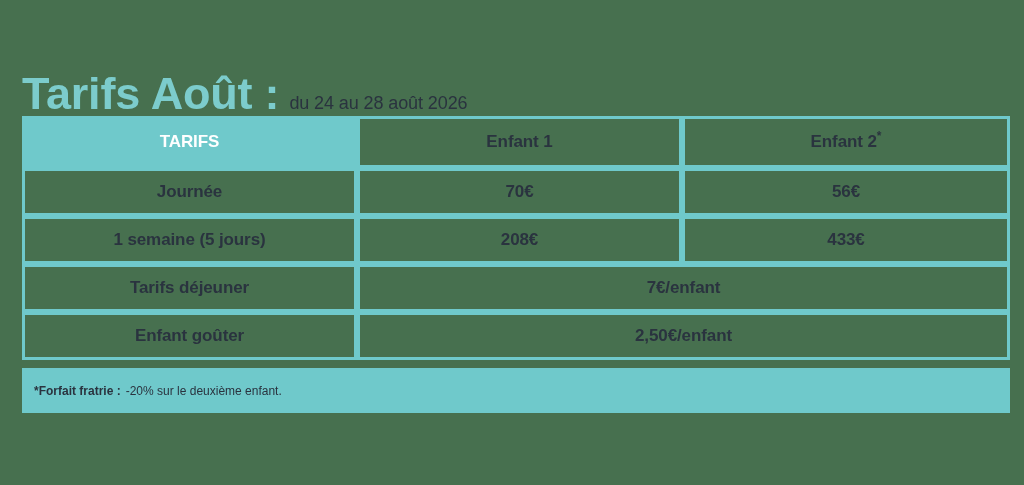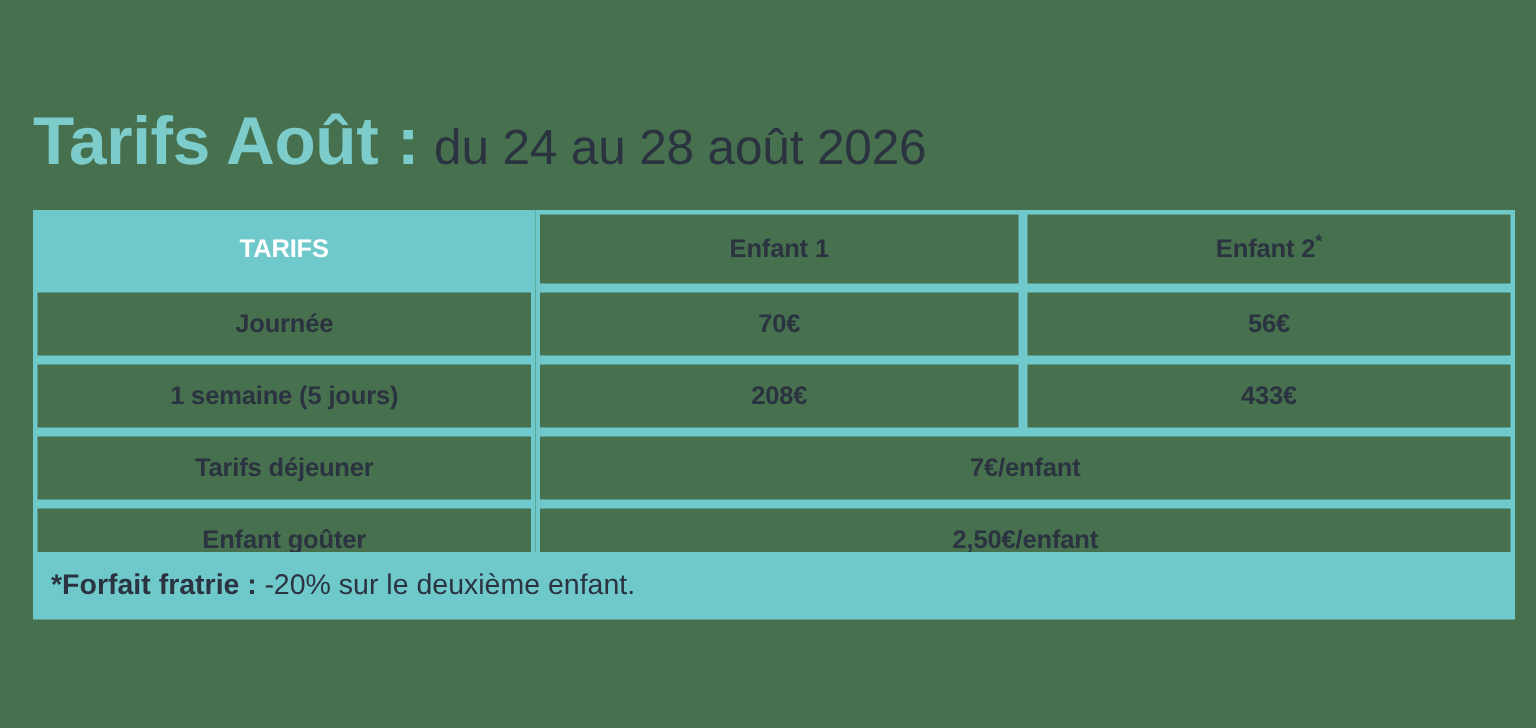--- a/index.html
+++ b/index.html
@@ -31,31 +31,31 @@
     gap: 10px;
     white-space: nowrap;
   }
   .title-main {
     font-size: 45px;
     font-weight: 700;
     color: #7CCCCC;
     letter-spacing: -0.2px;
   }
   .title-sub {
-    font-size: 33px;
+    font-size: 18px;
     font-weight: 400;
     color: #2A333F;
     letter-spacing: -0.1px;
   }
 
   
   .pricing-table {
     position: absolute;
     left: 22px;
-    top: 140px;
+    top: 116px;
     width: 988px;
     border-collapse: separate;
     border-spacing: 0;
     background: #0f766e;
     table-layout: fixed;
   }
   .pricing-table td,
   .pricing-table th {
     background: #47704F;
     border: 3px solid #6FC9CB;
@@ -108,21 +108,21 @@
     left: 22px;
     top: 368px;
     width: 988px;
     height: 45px;
     box-sizing: border-box;
     background: #6FC9CB;
     display: flex;
     align-items: center;
     padding-left: 12px;
     color: #2A333F;
-    font-size: 19px;
+    font-size: 12px;
     white-space: nowrap;
   }
   .footnote .fn-bold {
     font-weight: 700;
     margin-right: 5px;
   }
   .footnote .fn-text {
     font-weight: 400;
   }
 </style>

